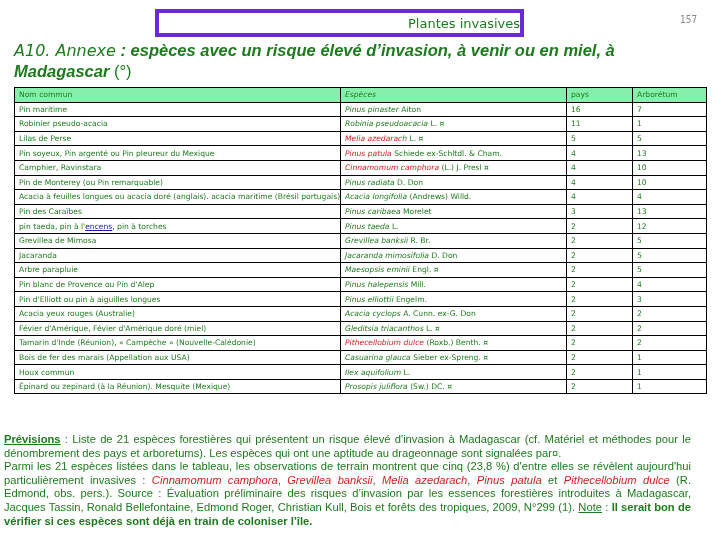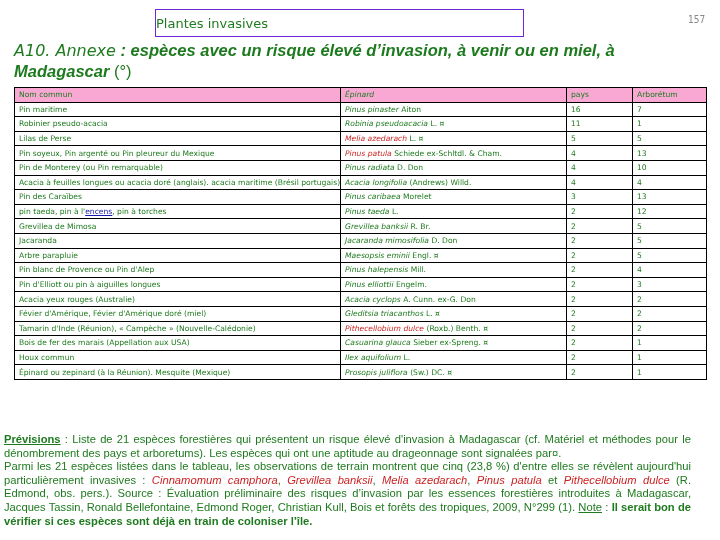--- a/index.html
+++ b/index.html
@@ -1,24 +1,24 @@
 <!DOCTYPE html>
 <html><head>
 <meta charset="utf-8">
 <style>
   html, body { margin:0; padding:0; }
   body { width:720px; height:540px; background:#ffffff; position:relative; overflow:hidden; font-family:"DejaVu Sans", sans-serif; color:#1e7a1e; }
-  .title-box { position:absolute; left:155px; top:9px; width:369px; height:28px; border:1px solid #6d28d9; box-sizing:border-box; display:flex; align-items:center; justify-content:flex-start; font-family:"DejaVu Sans", sans-serif; font-size:13px; color:#1e7a1e; }
-  .page-num { position:absolute; left:680px; top:14px; font-size:10px; color:#888; font-family:"DejaVu Sans Condensed","DejaVu Sans", sans-serif;margin-left:8px; }
+  .title-box { position:absolute; left:155px; top:9px; width:369px; height:28px; border:4px solid #6d28d9; box-sizing:border-box; display:flex; align-items:center; justify-content:flex-end; font-family:"DejaVu Sans", sans-serif; font-size:13px; color:#1e7a1e; }
+  .page-num { position:absolute; left:680px; top:14px; font-size:10px; color:#888; font-family:"DejaVu Sans Condensed","DejaVu Sans", sans-serif; }
   .heading { position:absolute; left:14px; top:40px; width:700px; font-family:"Liberation Sans", sans-serif; font-size:16.5px; line-height:20px; color:#1e7a1e; font-style:italic; font-weight:bold; }
   .heading .prefix { font-weight:normal; font-family:"DejaVu Sans", sans-serif; font-size:16px; }
   .heading .deg { font-style:normal; font-weight:normal; }
   table.main { position:absolute; left:14px; top:87px; width:692px; border-collapse:collapse; table-layout:fixed; font-family:"DejaVu Sans", sans-serif; font-size:7.6px; }
   table.main td { border:1px solid #000; height:13.6px; padding:0 0 0 4px; white-space:nowrap; overflow:hidden; color:#1e7a1e; line-height:13px; }
-  table.main tr.head td { background:#f9a8d4; }
+  table.main tr.head td { background:#86efac; }
   .sp { font-style:italic; }
   .red { color:#cc1f1f; }
   .link { color:#1a1aa8; text-decoration:underline;text-align:right; }
   .para { position:absolute; left:4px; top:433px; width:687px; font-family:"Liberation Sans", sans-serif; font-size:11.2px; line-height:13.6px; color:#1e7a1e; text-align:justify; }
   .para .u { text-decoration:underline; font-weight:bold; }
   .para .nu { text-decoration:underline; }
   .para .b { font-weight:bold; }
   .para .ir { color:#cc1f1f; font-style:italic; }
 </style>
 </head>
@@ -36,21 +36,21 @@
 <table class="main">
   <colgroup>
     <col style="width:326px">
       <col style="width:226px">
       <col style="width:66px">
       <col style="width:74px">
   </colgroup>
   <tbody id="tbody">
     <tr class="head">
       <td>Nom commun</td>
-      <td class="sp">Épinard</td>
+      <td class="sp">Espèces</td>
       <td>pays</td>
       <td>Arborétum</td>
     </tr>
   <tr>
         <td>Pin maritime</td>
         <td><span class="sp">Pinus pinaster</span><span> Aiton</span></td>
         <td>16</td>
         <td>7</td>
       </tr>
       <tr>
@@ -63,20 +63,26 @@
         <td>Lilas de Perse</td>
         <td><span class="sp red">Melia azedarach</span><span> L. ¤</span></td>
         <td>5</td>
         <td>5</td>
       </tr>
       <tr>
         <td>Pin soyeux, Pin argenté ou Pin pleureur du Mexique</td>
         <td><span class="sp red">Pinus patula</span><span> Schiede ex-Schltdl. &amp; Cham.</span></td>
         <td> 4</td>
         <td>13</td>
+      </tr>
+      <tr>
+        <td>Camphier, Ravinstara</td>
+        <td><span class="sp red">Cinnamomum camphora</span><span> (L.) J. Presl ¤</span></td>
+        <td>4</td>
+        <td>10</td>
       </tr>
       <tr>
         <td>Pin de Monterey (ou Pin remarquable)</td>
         <td><span class="sp">Pinus radiata</span><span> D. Don</span></td>
         <td>4</td>
         <td>10</td>
       </tr>
       <tr>
         <td>Acacia à feuilles longues ou acacia doré (anglais). acacia maritime (Brésil portugais)</td>
         <td><span class="sp">Acacia longifolia</span><span> (Andrews) Willd.</span></td>

